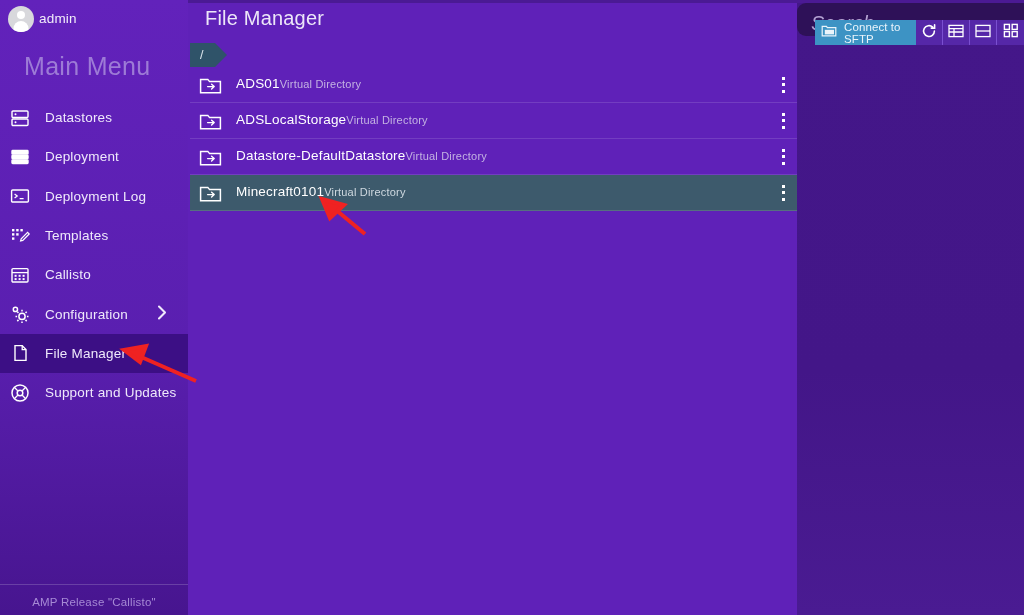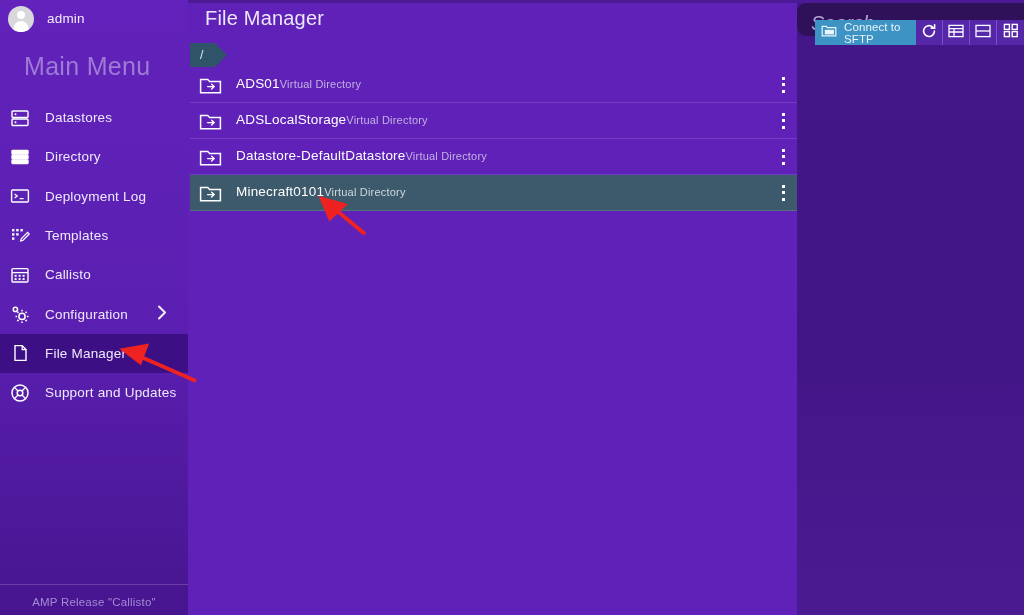--- a/index.html
+++ b/index.html
@@ -50,21 +50,21 @@
     background: #ffffff;
   }
   .avatar::after {
     content: ""; position: absolute;
     left: 50%; top: 15px; transform: translateX(-50%);
     width: 15px; height: 12px;
     border-radius: 8px 8px 0 0;
     background: #ffffff;
   }
   .user-name {
-    margin-left: 13px;
+    margin-left: 5px;
     color: #f1ecfa; font-size: 13.5px; letter-spacing: .2px;
   }
 
   .menu-title {
     position: absolute; left: 24px; top: 52px;
     color: #9d7bd6;
     font-size: 25px; font-weight: 400;
     letter-spacing: .3px;
   }
 
@@ -255,21 +255,21 @@
       </div>
 
       <div class="nav-item">
         <span class="nav-ico">
           <svg width="22" height="22" viewBox="0 0 22 22" fill="none" stroke="#fff" stroke-width="1.4">
             <rect x="3" y="4.5" width="16" height="3.6" rx=".7" fill="#fff"></rect>
             <rect x="3" y="9.2" width="16" height="3.6" rx=".7" fill="#fff"></rect>
             <rect x="3" y="13.9" width="16" height="3.6" rx=".7" fill="#fff"></rect>
           </svg>
         </span>
-        <span class="nav-label">Directory</span>
+        <span class="nav-label">Deployment</span>
       </div>
 
       <div class="nav-item">
         <span class="nav-ico">
           <svg width="22" height="22" viewBox="0 0 22 22" fill="none" stroke="#fff" stroke-width="1.4">
             <rect x="2.6" y="5" width="16.8" height="12" rx="1"></rect>
             <path d="M5.6 9l2.6 2-2.6 2M10.6 13.6h4" stroke-width="1.3"></path>
           </svg>
         </span>
         <span class="nav-label">Deployment Log</span>

